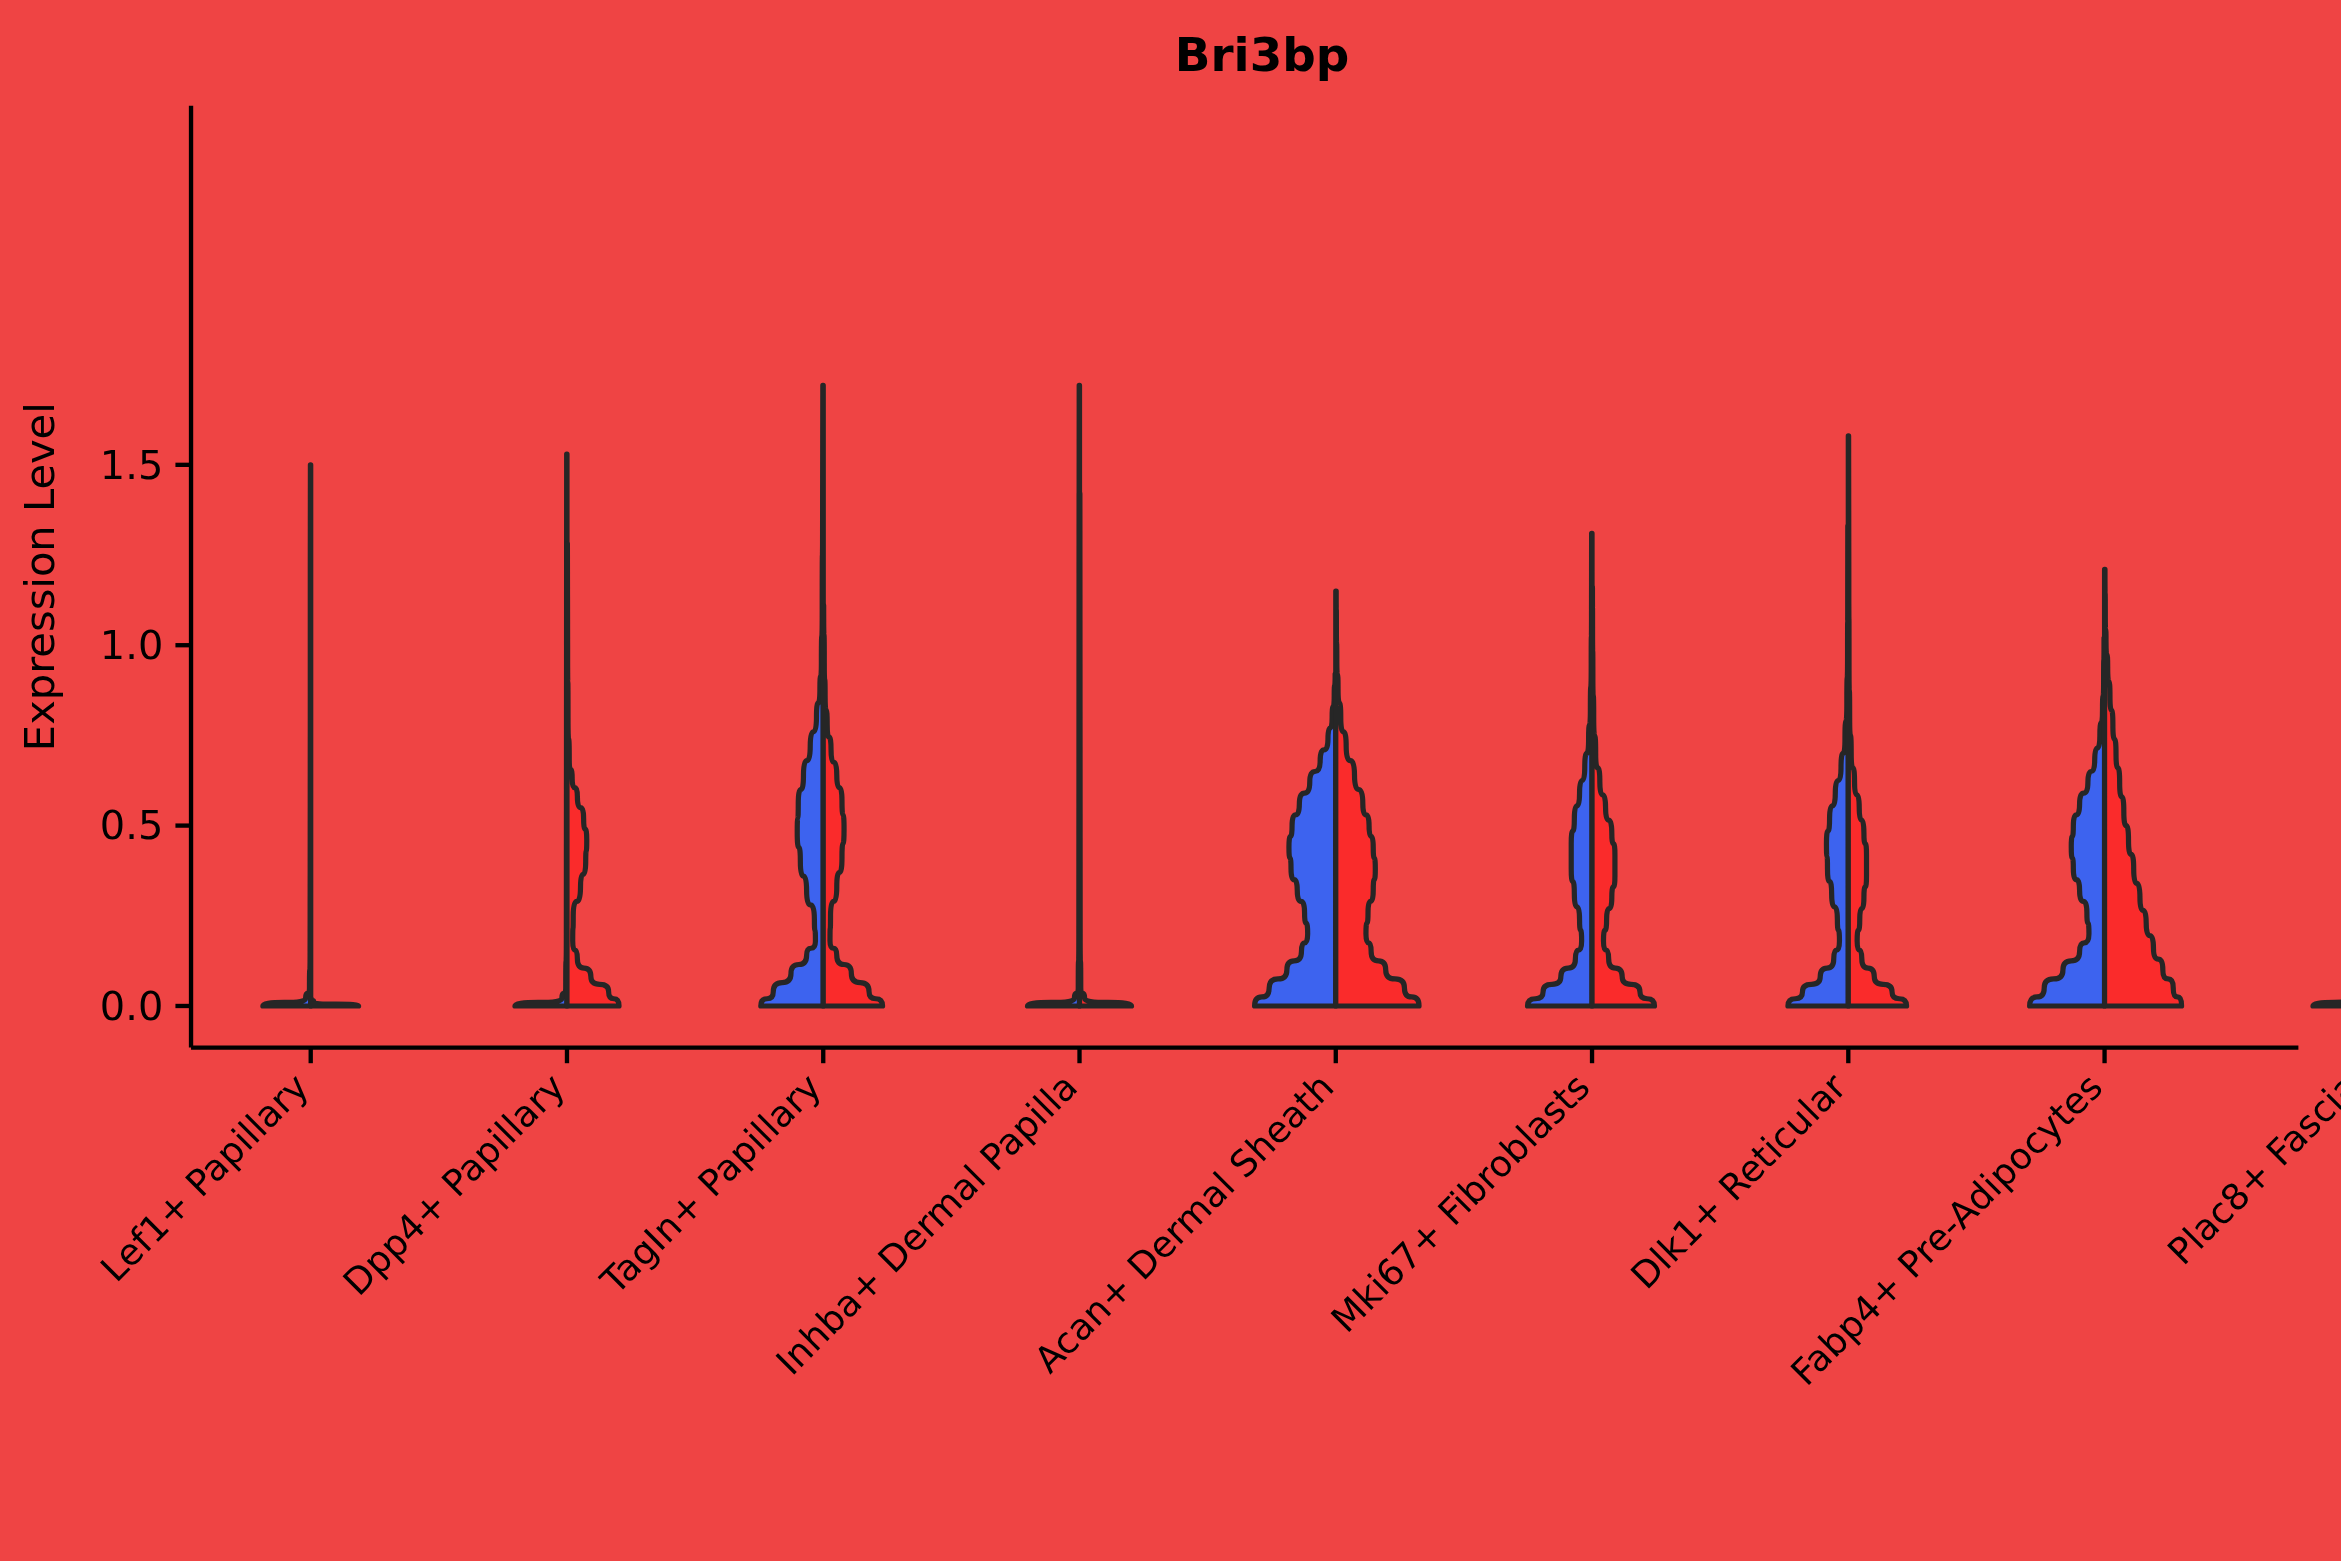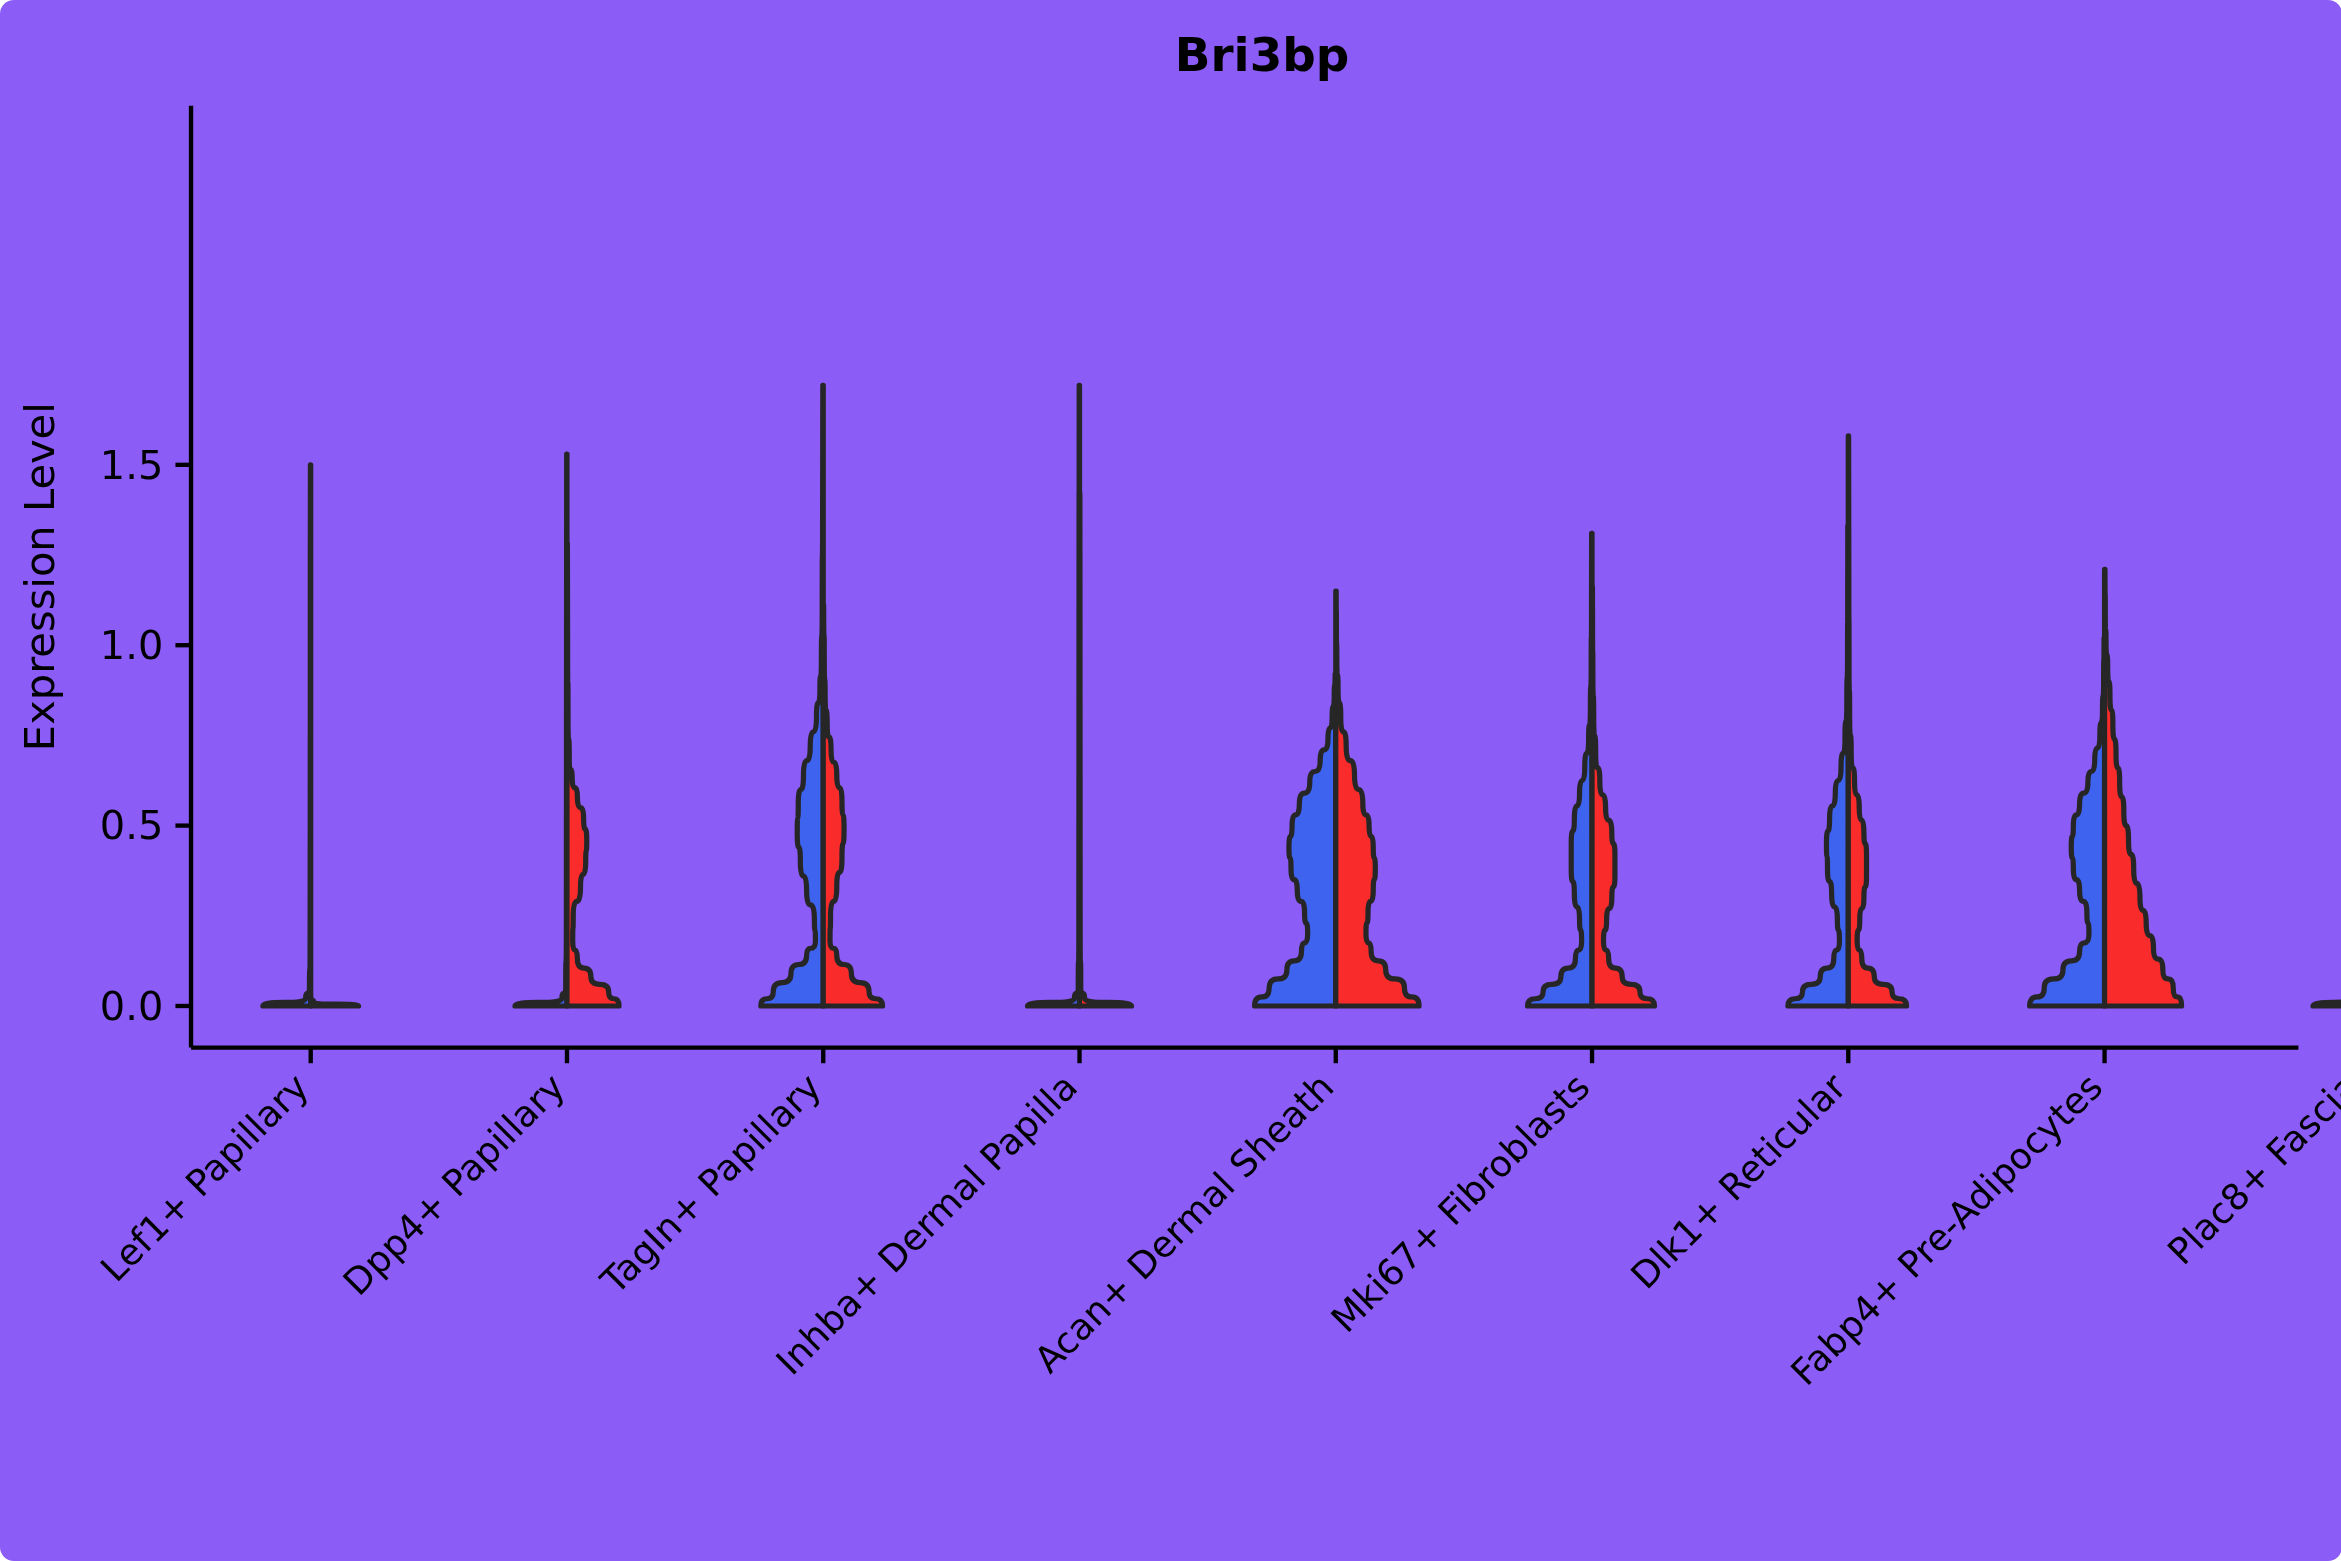--- a/index.html
+++ b/index.html
@@ -10,22 +10,21 @@
   body {
     width: 2342px;
     height: 1561px;
     font-family: "DejaVu Sans", sans-serif;
     overflow: hidden;
   }
   #figure {
     position: relative;
     width: 2342px;
     height: 1561px;
-    background: #8b5cf6;
-    border-radius: 14px;
+    background: #ef4444;
   }
   #plot-svg {
     display: block;
     width: 2342px;
     height: 1561px;
   }
   .chart-title {
     font-family: "DejaVu Sans", sans-serif;
     font-size: 54px;
     font-weight: bold;

